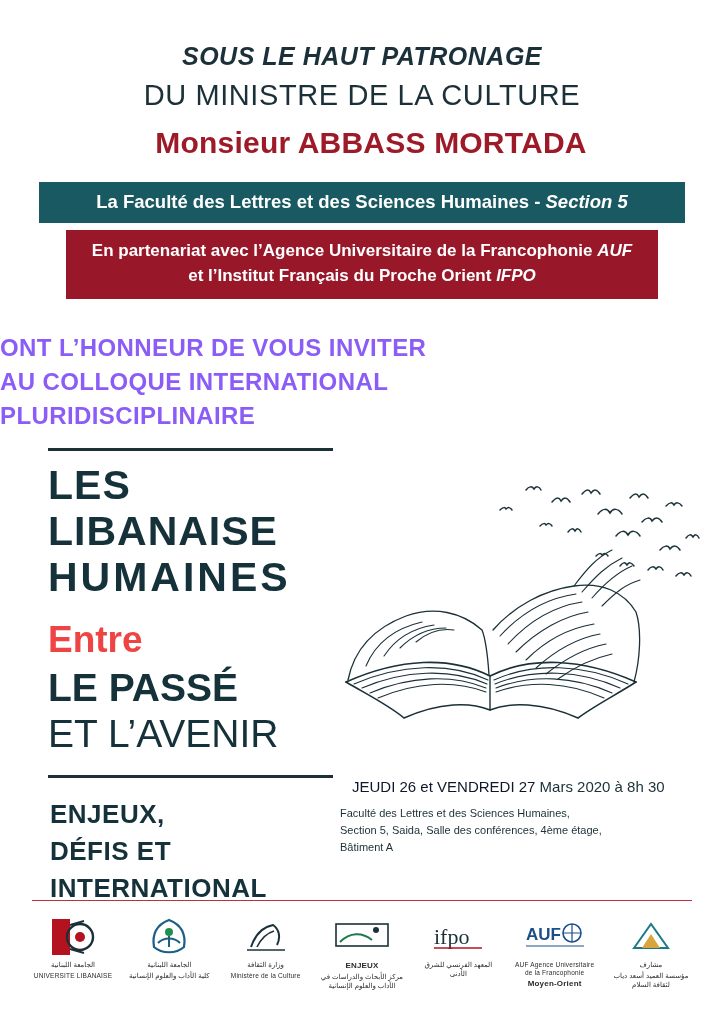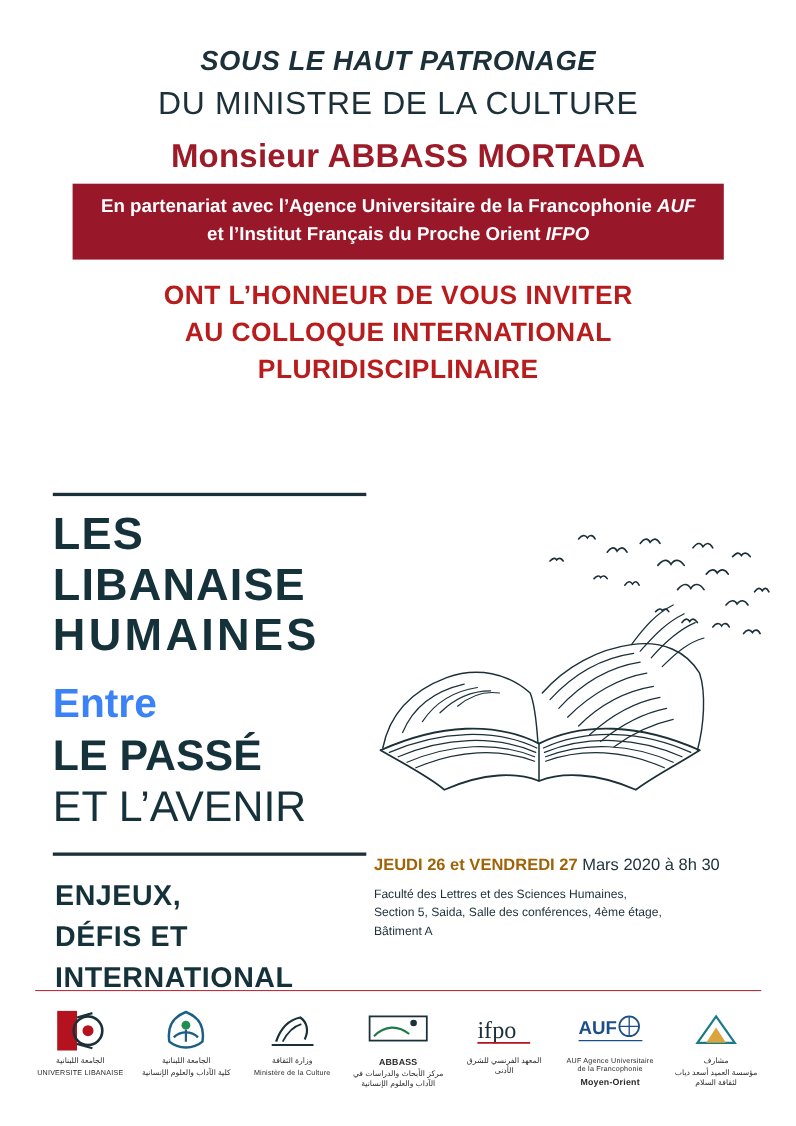--- a/index.html
+++ b/index.html
@@ -79,27 +79,27 @@
     font-size: 17px;
     font-weight: bold;
     line-height: 1.45;
   }
   .banner-red .em {
     font-style: italic;
   }
 
   
   .invitation {
-    text-align: center;
-    margin-top: 16px;
+    text-align: left;
+    margin-top: 32px;
     font-size: 24px;
     font-weight: bold;
     line-height: 1.42;
     letter-spacing: 0.4px;
-    color: #b91c1c;
+    color: #8b5cf6;
   }
 
   
   .title-area {
     position: absolute;
     left: 48px;
     top: 448px;
     width: 310px;
   }
   .rule {
@@ -119,21 +119,21 @@
     font-size: 41px;
     font-weight: bold;
     letter-spacing: 3px;
     line-height: 1.12;
     color: #15313a;
   }
   .t-entre {
     font-size: 37px;
     font-weight: bold;
     margin-top: 18px;
-    color: #3b82f6;
+    color: #ef4444;
   }
   .t-line3 {
     font-size: 39px;
     font-weight: bold;
     line-height: 1.18;
     margin-top: 4px;
     color: #15313a;
   }
   .t-line4 {
     font-size: 39px;
@@ -175,22 +175,23 @@
     left: 340px;
     top: 778px;
     width: 360px;
   }
   .details-date {
     font-size: 15px;
     color: #1b3038;
     margin-bottom: 10px;
   }
   .details-date .red {
-    color: #a16207;
-    font-weight: bold;
+    color: #0f172a;
+    font-weight: normal;
+    margin-left: 12px;
   }
   .details-venue {
     font-size: 11px;
     line-height: 1.55;
     color: #1b3038;
   }
 
   
   .footer-rule {
     position: absolute;
@@ -241,20 +242,23 @@
 <div class="poster">
 
   <div class="header">
     <div class="patronage-line1">SOUS LE HAUT PATRONAGE</div>
     <div class="patronage-line2">DU MINISTRE DE LA CULTURE</div>
     <div class="minister-name">
       <span class="prefix">Monsieur </span><span>ABBASS MORTADA</span>
     </div>
   </div>
 
+  <div class="banner banner-teal">
+    <span>La Faculté des Lettres et des Sciences Humaines - </span><span class="section-em">Section 5</span>
+  </div>
 
   <div class="banner banner-red">
     <div>
       <span>En partenariat avec l’Agence Universitaire de la Francophonie </span><span class="em">AUF</span>
     </div>
     <div>
       <span>et l’Institut Français du Proche Orient </span><span class="em">IFPO</span>
     </div>
   </div>
 
@@ -393,21 +397,21 @@
     </div>
 
     <div class="logo">
       <div class="mark">
         <svg width="60" height="34" viewBox="0 0 60 34">
           <rect x="4" y="4" width="52" height="22" fill="none" stroke="#1b3038" stroke-width="1.6"></rect>
           <path d="M8 22 C18 12 30 12 40 20" fill="none" stroke="#1f7a4a" stroke-width="2"></path>
           <circle cx="44" cy="10" r="3" fill="#1b3038"></circle>
         </svg>
       </div>
-      <div class="cap cap-strong">ABBASS</div>
+      <div class="cap cap-strong">ENJEUX</div>
       <div class="cap cap-ar">مركز الأبحاث والدراسات في الآداب والعلوم الإنسانية</div>
     </div>
 
     <div class="logo">
       <div class="mark">
         <svg width="56" height="34" viewBox="0 0 56 34">
           <text x="4" y="24" font-family="Liberation Serif, serif" font-size="22" fill="#1b3038">ifpo</text>
           <path d="M4 28 L52 28" stroke="#b4121f" stroke-width="1.6"></path>
         </svg>
       </div>

